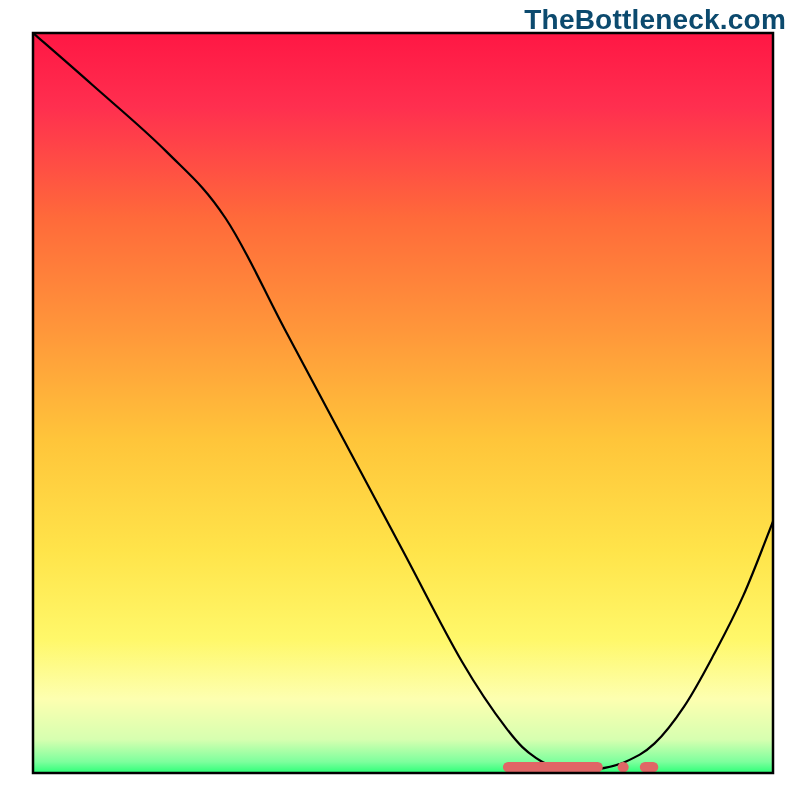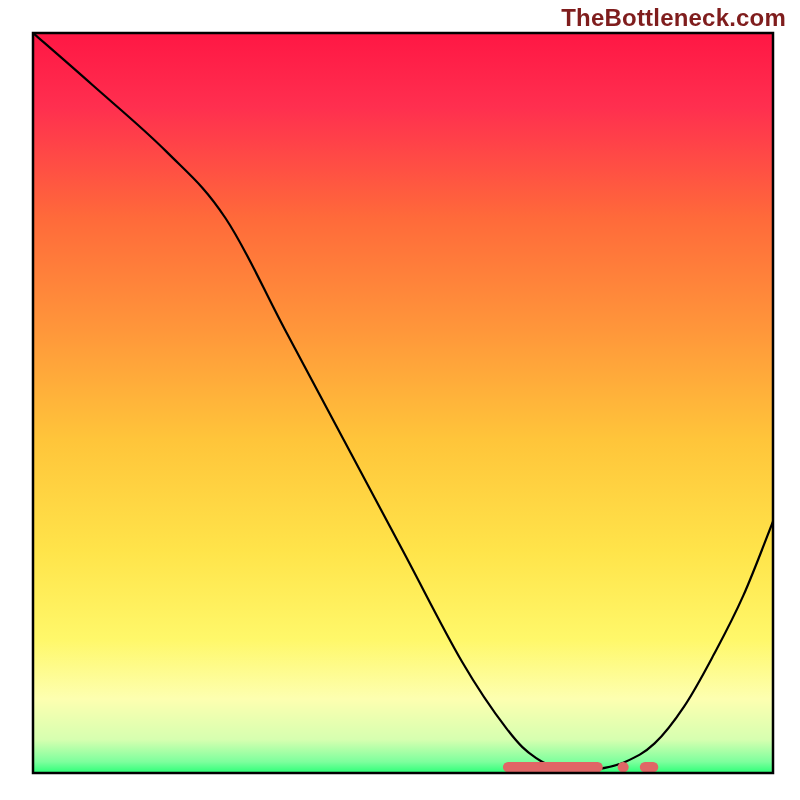--- a/index.html
+++ b/index.html
@@ -13,23 +13,23 @@
   }
   .stage {
     position: relative;
     width: 800px;
     height: 800px;
   }
   .watermark {
     position: absolute;
     top: 4px;
     right: 14px;
-    font-size: 24px;
+    font-size: 28px;
     font-weight: 600;
-    color: #7f1d1d;
+    color: #0c4a6e;
     letter-spacing: 0.2px;
     z-index: 40;
   }
   svg.chart {
     position: absolute;
     left: 0;
     top: 0;
     width: 800px;
     height: 800px;
     display: block;

